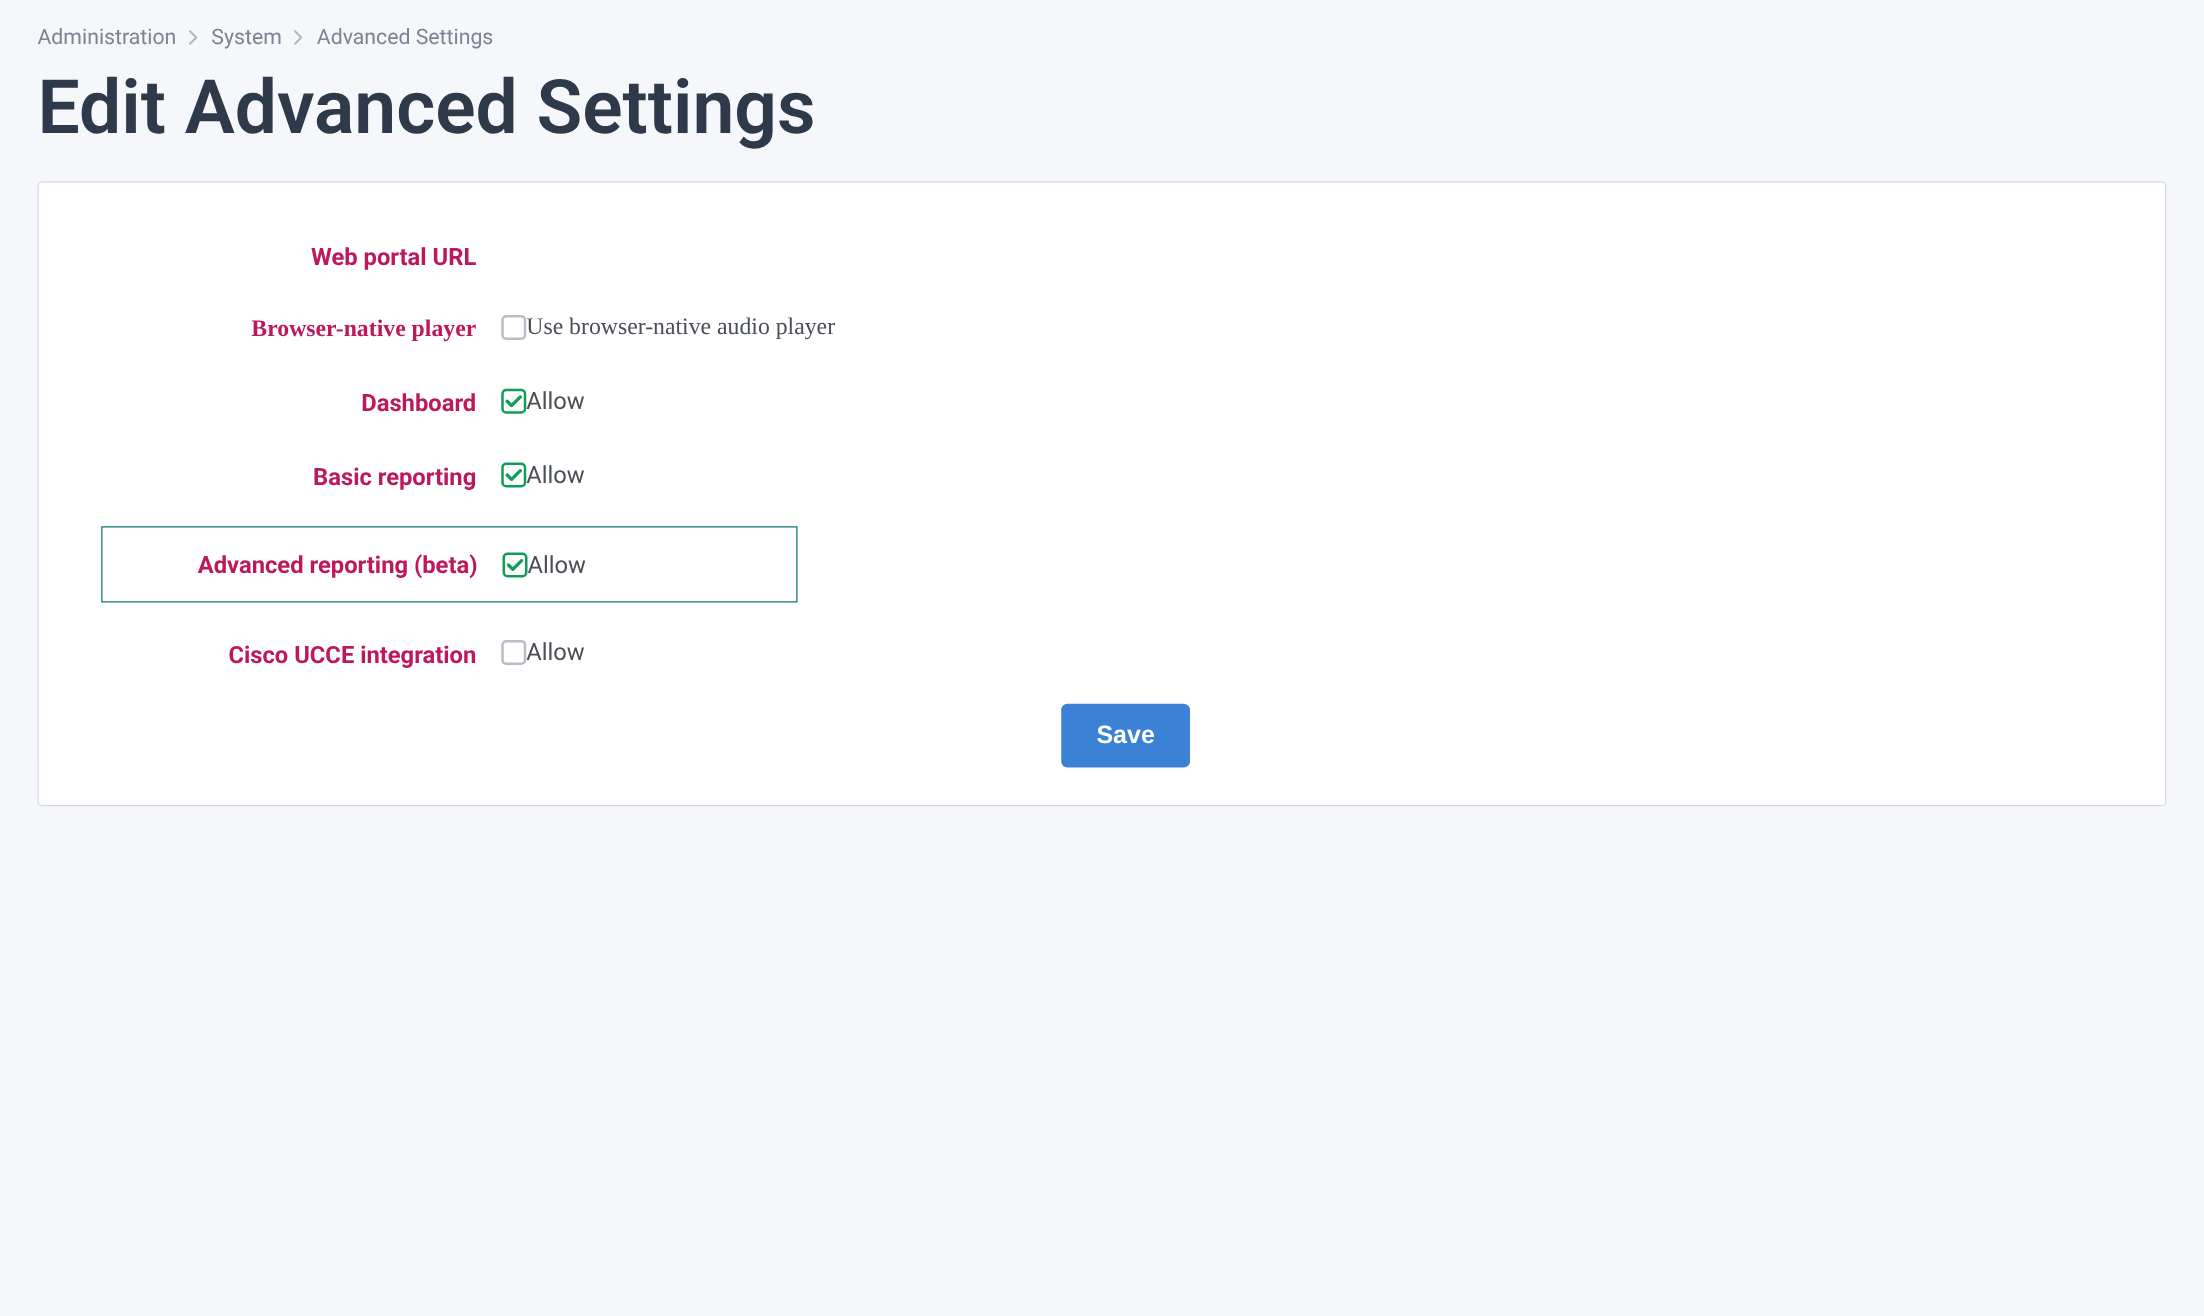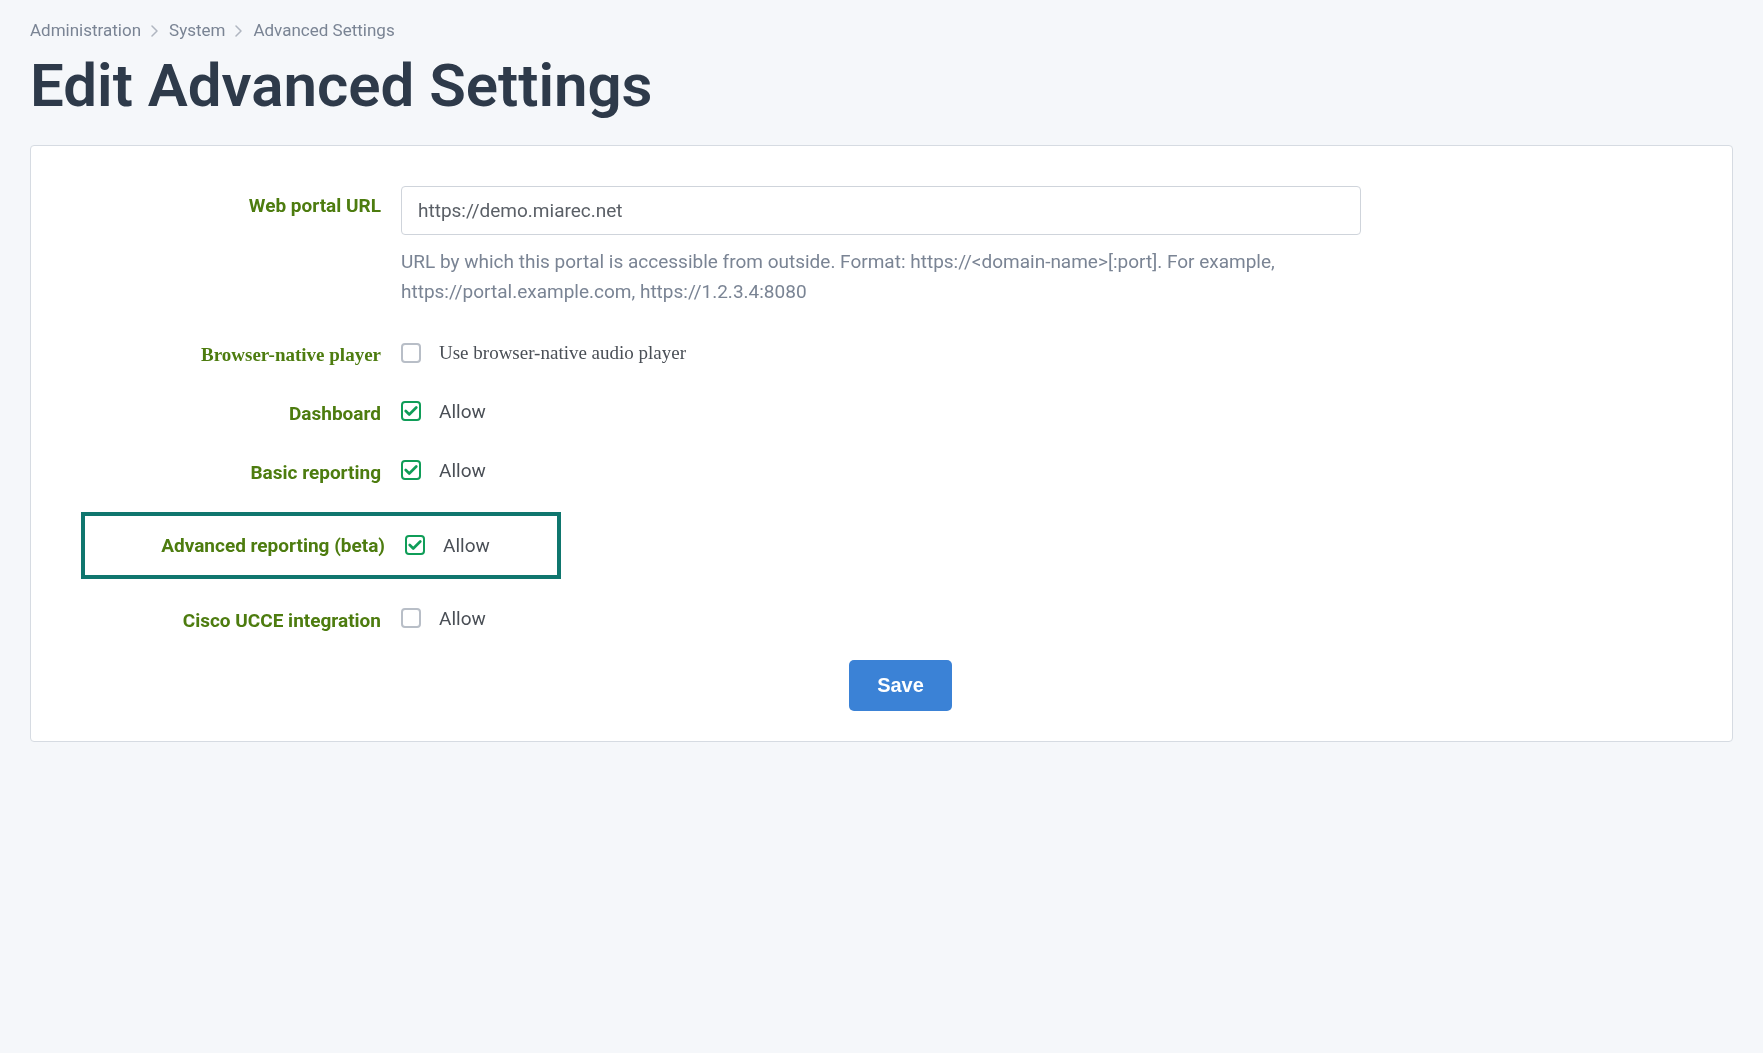--- a/index.html
+++ b/index.html
@@ -47,21 +47,21 @@
       align-items: flex-start;
       margin-bottom: 28px;
     }
     .form-label {
       width: 340px;
       min-width: 340px;
       text-align: right;
       padding-right: 20px;
       padding-top: 8px;
       font-weight: 700;
-      color: #4d7c0f;
+      color: #be185d;
       font-size: 19px;
     }
     .form-control-wrap {
       flex: 1;
     }
     .text-input {
       width: 100%;
       max-width: 960px;
       padding: 12px 16px;
       border: 1px solid #cfd4db;
@@ -73,21 +73,21 @@
     .help-text {
       font-size: 19px;
       color: #7a8494;
       margin-top: 12px;
       max-width: 960px;
       line-height: 1.6;
     }
     .checkbox-row {
       display: flex;
       align-items: center;
-      gap: 18px;
+      gap: 0;
       padding-top: 6px;
     }
     .cb {
       width: 20px;
       height: 20px;
       border: 2px solid #b8bec7;
       border-radius: 4px;
       display: inline-flex;
       align-items: center;
       justify-content: center;
@@ -103,25 +103,25 @@
     .cb svg {
       display: none;
       width: 14px;
       height: 14px;
     }
     .cb-label {
       font-size: 19px;
       color: #4a4f56;
     }
     .highlight-row-wrap {
-      border: 4px solid #0f766e;
+      border: 1px solid #0f766e;
       padding: 18px 0 18px 0;
       margin-left: 20px;
       margin-bottom: 22px;
-      width: 480px;
+      width: 557px;
       display: flex;
       justify-content: flex-end;
     }
     .highlight-row-wrap .form-label {
       width: 320px;
       min-width: 320px;
       padding-top: 0;
     }
     .highlight-row-wrap .checkbox-row {
       padding-top: 0;
@@ -161,24 +161,20 @@
   </span>
   <span>Advanced Settings</span>
 </nav>
 
 <h1 class="page-title">Edit Advanced Settings</h1>
 
 <div class="panel">
 
   <div class="form-row">
     <label class="form-label">Web portal URL</label>
-    <div class="form-control-wrap">
-      <input type="text" class="text-input" value="https://demo.miarec.net" style="">
-      <div class="help-text">URL by which this portal is accessible from outside. Format: https://&lt;domain-name&gt;[:port]. For example, https://portal.example.com, https://1.2.3.4:8080</div>
-    </div>
   </div>
 
   <div class="form-row" style="font-family:Liberation Serif, serif;">
     <label class="form-label">Browser-native player</label>
     <div class="form-control-wrap">
       <div class="checkbox-row">
         <span class="cb">
           
         </span>
         <span class="cb-label">Use browser-native audio player</span>

